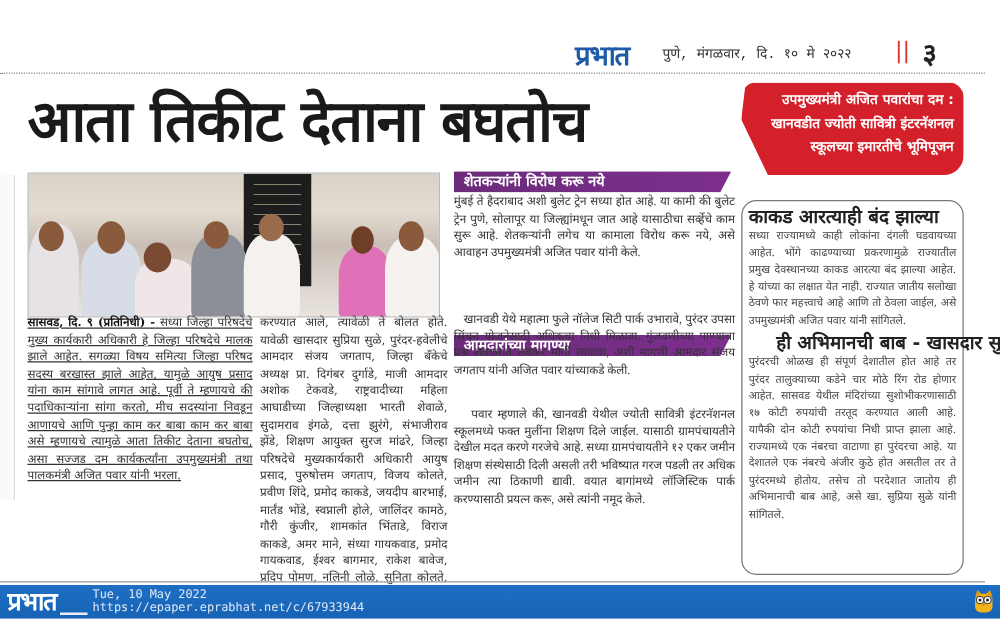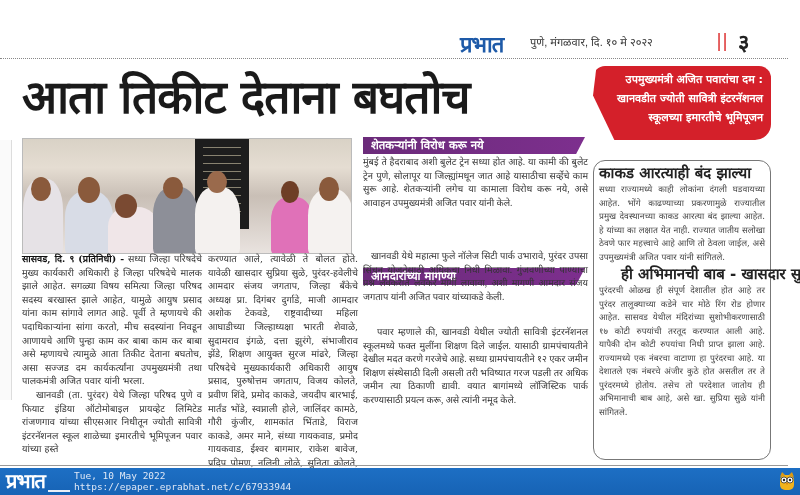--- a/index.html
+++ b/index.html
@@ -2,39 +2,39 @@
 <html><head>
 <meta charset="utf-8">
 <style>
   * { box-sizing: border-box; margin: 0; padding: 0; }
   html, body { width: 800px; height: 495px; overflow: hidden; background: #ffffff; }
   body { position: relative; font-family: "DejaVu Serif", serif; color: #2a2a2a; }
 
   .masthead { position: absolute; left: 0; top: 0; width: 800px; height: 60px; }
   .masthead .rule { position: absolute; left: 0; right: 12px; top: 58px; border-top: 1px dotted #888; }
   .masthead .brand { position: absolute; left: 460px; top: 28px; font-family: "DejaVu Sans", sans-serif; font-weight: bold; font-size: 22px; color: #1e5aa8; letter-spacing: -1px; }
-  .masthead .dateline { position: absolute; left: 530px; top: 34px; font-family: Liberation Sans, sans-serif; font-size: 11px; color: #333; }
+  .masthead .dateline { position: absolute; left: 530px; top: 34px; font-family: Liberation Mono, monospace; font-size: 11px; color: #333; }
   .masthead .bars { position: absolute; left: 716px; top: 30px; color: #d33; font-size: 18px; font-family: "DejaVu Sans", sans-serif; }
   .masthead .pageno { position: absolute; left: 738px; top: 26px; font-size: 22px; font-weight: bold; font-family: "DejaVu Sans", sans-serif; color: #222; }
 
   .headline { position: absolute; left: 22px; top: 62px; width: 575px; height: 70px; font-family: "DejaVu Sans", sans-serif; font-weight: bold; font-size: 46px; color: #1a1a1a; letter-spacing: -1px; white-space: nowrap; line-height: 70px; }
 
   .left-strip { position: absolute; left: 0; top: 140px; width: 12px; height: 260px; border-right: 1px solid #ddd; background: #fafafa; }
 
   .photo { position: absolute; left: 22px; top: 138px; width: 330px; height: 116px; border: 1px solid #bbb; overflow: hidden;
     background: linear-gradient(180deg, #d9d2c6 0%, #e5ddd2 25%, #c9bfb6 50%, #e9e3df 100%); }
   .photo .plaque { position: absolute; left: 172px; top: 0; width: 54px; height: 90px; background: #1d1d1d; }
   .photo .plaque-lines { position: absolute; left: 180px; top: 8px; width: 38px; height: 70px;
     background: repeating-linear-gradient(180deg, #cfc6a8 0 1px, transparent 1px 8px); opacity: .6; }
   .person { position: absolute; border-radius: 40% 40% 10% 10%; }
   .head { position: absolute; border-radius: 50%; background: #8a5a3c; }
 
   .byline-col { position: absolute; font-size: 9.4px; line-height: 13.6px; color: #333; text-align: justify; }
   .byline-col b { font-weight: bold; color: #111; }
-  .col1 { left: 22px; top: 252px; width: 180px; }
+  .col1 { left: 22px; top: 252px; width: 180px; text-decoration: underline; }
   .col2 { left: 208px; top: 252px; width: 150px; }
 
   .subhead { position: absolute; left: 363px; height: 17px; background: linear-gradient(90deg,#6b2b7a,#7d2f8e); color: #fff; font-family: "DejaVu Sans", sans-serif; font-weight: bold; font-size: 11.5px; line-height: 17px; padding-left: 8px; clip-path: polygon(0 0, 100% 0, 96% 100%, 0 100%); }
   .sh1 { top: 137px; width: 222px; }
   .sh2 { top: 220px; width: 222px; margin-top: 48px; }
   .col3 { left: 363px; width: 225px; font-family: Liberation Serif, serif; }
   .c3a { top: 156px; }
   .c3b { top: 250px; }
   .c3c { top: 326px; }
 
@@ -83,21 +83,20 @@
   <div class="person" style="left:172px;top:48px;width:45px;height:68px;background:#f4f1ef;"></div>
   <div class="head" style="left:184px;top:32px;width:20px;height:22px;background:#9a6a4c;"></div>
   <div class="person" style="left:248px;top:58px;width:42px;height:58px;background:#e071b8;"></div>
   <div class="head" style="left:258px;top:42px;width:18px;height:22px;background:#6e3e26;"></div>
   <div class="person" style="left:285px;top:50px;width:45px;height:66px;background:#f5f2f0;"></div>
   <div class="head" style="left:296px;top:38px;width:20px;height:24px;"></div>
 </div>
 
 <div class="byline-col col1">
   <p><b>सासवड, दि. ९ (प्रतिनिधी) -</b> <span>सध्या जिल्हा परिषदेचे मुख्य कार्यकारी अधिकारी हे जिल्हा परिषदेचे मालक झाले आहेत. सगळ्या विषय समित्या जिल्हा परिषद सदस्य बरखास्त झाले आहेत, यामुळे आयुष प्रसाद यांना काम सांगावे लागत आहे. पूर्वी ते म्हणायचे की पदाधिकाऱ्यांना सांगा करतो, मीच सदस्यांना निवडून आणायचे आणि पुन्हा काम कर बाबा काम कर बाबा असे म्हणायचे त्यामुळे आता तिकीट देताना बघतोच, असा सज्जड दम कार्यकर्त्यांना उपमुख्यमंत्री तथा पालकमंत्री अजित पवार यांनी भरला.</span></p>
-  <p style="text-indent:14px">खानवडी (ता. पुरंदर) येथे जिल्हा परिषद पुणे व फियाट इंडिया ऑटोमोबाइल प्रायव्हेट लिमिटेड रांजणगाव यांच्या सीएसआर निधीतून ज्योती सावित्री इंटरनॅशनल स्कूल शाळेच्या इमारतीचे भूमिपूजन पवार यांच्या हस्ते</p>
 </div>
 
 <div class="byline-col col2">करण्यात आले, त्यावेळी ते बोलत होते. यावेळी खासदार सुप्रिया सुळे, पुरंदर-हवेलीचे आमदार संजय जगताप, जिल्हा बँकेचे अध्यक्ष प्रा. दिगंबर दुर्गाडे, माजी आमदार अशोक टेकवडे, राष्ट्रवादीच्या महिला आघाडीच्या जिल्हाध्यक्षा भारती शेवाळे, सुदामराव इंगळे, दत्ता झुरंगे, संभाजीराव झेंडे, शिक्षण आयुक्त सुरज मांढरे, जिल्हा परिषदेचे मुख्यकार्यकारी अधिकारी आयुष प्रसाद, पुरुषोत्तम जगताप, विजय कोलते, प्रवीण शिंदे, प्रमोद काकडे, जयदीप बारभाई, मार्तंड भोंडे, स्वप्नाली होले, जालिंदर कामठे, गौरी कुंजीर, शामकांत भिंताडे, विराज काकडे, अमर माने, संध्या गायकवाड, प्रमोद गायकवाड, ईश्वर बागमार, राकेश बावेज, प्रदिप पोमण, नलिनी लोळे, सुनिता कोलते, पी. एस. मेमाणे, संभाजी जगताप यांच्यासह आदी मान्यवर उपस्थिती होते. कार्यक्रमाचे</div>
 
 <div class="subhead sh1">शेतकऱ्यांनी विरोध करू नये</div>
 <div class="byline-col col3 c3a">मुंबई ते हैदराबाद अशी बुलेट ट्रेन सध्या होत आहे. या कामी की बुलेट ट्रेन पुणे, सोलापूर या जिल्ह्यांमधून जात आहे यासाठीचा सर्व्हेचे काम सुरू आहे. शेतकऱ्यांनी लगेच या कामाला विरोध करू नये, असे आवाहन उपमुख्यमंत्री अजित पवार यांनी केले.</div>
 
 <div class="subhead sh2">आमदारांच्या मागण्या</div>
 <div class="byline-col col3 c3b" style="text-indent:8px">खानवडी येथे महात्मा फुले नॉलेज सिटी पार्क उभारावे, पुरंदर उपसा सिंचन योजनेसाठी अधिकचा निधी मिळावा. गुंजवणीच्या पाण्याचा प्रश्न लवकरात लवकर मार्गी लावावा, अशी मागणी आमदार संजय जगताप यांनी अजित पवार यांच्याकडे केली.</div>
 

